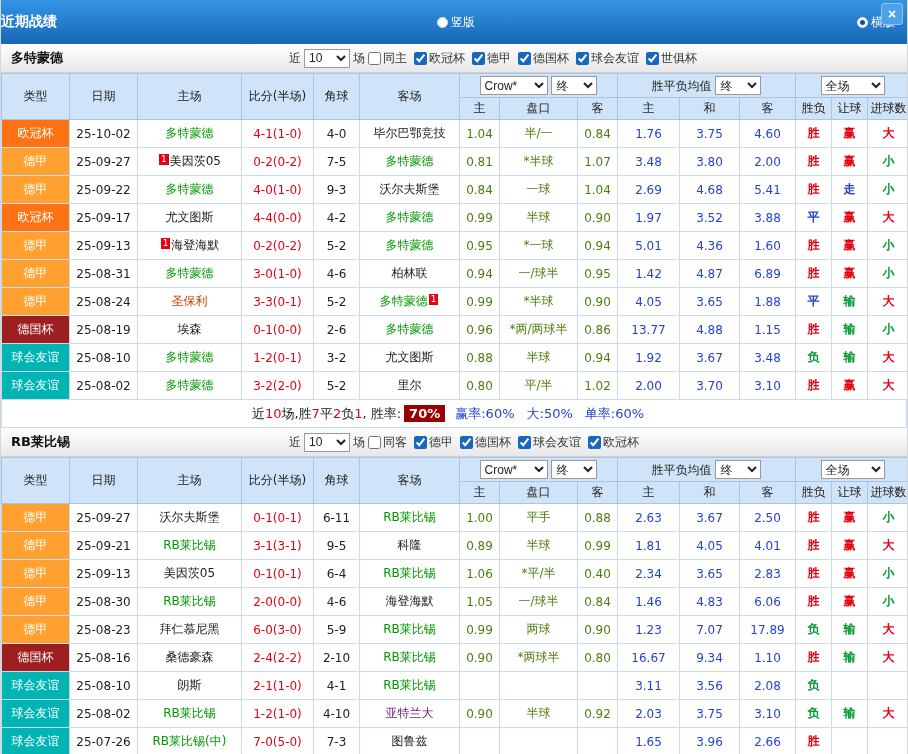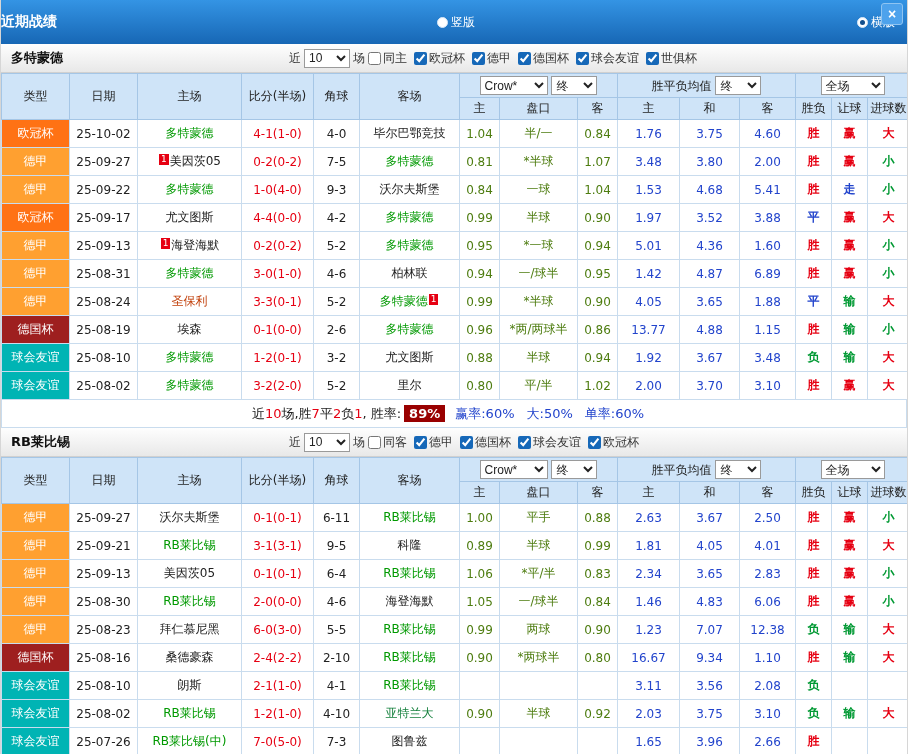--- a/index.html
+++ b/index.html
@@ -163,27 +163,27 @@
       <td class="avg">3.80</td>
       <td class="avg">2.00</td>
       <td class="res" style="color:#e60012">胜</td>
               <td class="res" style="color:#e60012">赢</td>
               <td class="res" style="color:#009933">小</td>
             </tr>
             <tr>
       <td class="type" style="background:#ffa030">德甲</td>
       <td>25-09-22</td>
       <td><span style="color:#009900">多特蒙德</span></td>
-      <td class="score">1-0(4-0)</td>
+      <td class="score">4-0(1-0)</td>
       <td>9-3</td>
       <td><span style="color:#222">沃尔夫斯堡</span></td>
       <td class="odds">0.84</td>
       <td class="odds">一球</td>
       <td class="odds">1.04</td>
-      <td class="avg">1.53</td>
+      <td class="avg">2.69</td>
       <td class="avg">4.68</td>
       <td class="avg">5.41</td>
       <td class="res" style="color:#e60012">胜</td>
               <td class="res" style="color:#2244cc">走</td>
               <td class="res" style="color:#009933">小</td>
             </tr>
             <tr>
       <td class="type" style="background:#ff7214">欧冠杯</td>
       <td>25-09-17</td>
       <td><span style="color:#222">尤文图斯</span></td>
@@ -307,21 +307,21 @@
     <div class="summary">
           <span>近</span>
           <span class="red">10</span>
           <span>场,胜</span>
           <span class="red">7</span>
           <span>平</span>
           <span class="red">2</span>
           <span>负</span>
           <span class="red">1</span>
           <span>, 胜率: </span>
-          <span class="badge">89%</span>
+          <span class="badge">70%</span>
           <span class="blue stat">赢率:60%</span>
           <span class="blue stat">大:50%</span>
           <span class="blue stat">单率:60%</span>
         </div>
   </div>
   <div class="section">
     <div class="section-head">
       <span class="team-name">RB莱比锡</span>
       <span class="filters">
         <span>近</span>
@@ -428,21 +428,21 @@
             </tr>
             <tr>
       <td class="type" style="background:#ffa030">德甲</td>
       <td>25-09-13</td>
       <td><span style="color:#222">美因茨05</span></td>
       <td class="score">0-1(0-1)</td>
       <td>6-4</td>
       <td><span style="color:#009900">RB莱比锡</span></td>
       <td class="odds">1.06</td>
       <td class="odds">*平/半</td>
-      <td class="odds">0.83</td>
+      <td class="odds">0.40</td>
       <td class="avg">2.34</td>
       <td class="avg">3.65</td>
       <td class="avg">2.83</td>
       <td class="res" style="color:#e60012">胜</td>
               <td class="res" style="color:#e60012">赢</td>
               <td class="res" style="color:#009933">小</td>
             </tr>
             <tr>
       <td class="type" style="background:#ffa030">德甲</td>
       <td>25-08-30</td>
@@ -458,28 +458,28 @@
       <td class="avg">6.06</td>
       <td class="res" style="color:#e60012">胜</td>
               <td class="res" style="color:#e60012">赢</td>
               <td class="res" style="color:#009933">小</td>
             </tr>
             <tr>
       <td class="type" style="background:#ffa030">德甲</td>
       <td>25-08-23</td>
       <td><span style="color:#222">拜仁慕尼黑</span></td>
       <td class="score">6-0(3-0)</td>
-      <td>5-5</td>
+      <td>5-9</td>
       <td><span style="color:#009900">RB莱比锡</span></td>
       <td class="odds">0.99</td>
       <td class="odds">两球</td>
       <td class="odds">0.90</td>
       <td class="avg">1.23</td>
       <td class="avg">7.07</td>
-      <td class="avg">12.38</td>
+      <td class="avg">17.89</td>
       <td class="res" style="color:#009933">负</td>
               <td class="res" style="color:#009933">输</td>
               <td class="res" style="color:#e60012">大</td>
             </tr>
             <tr>
       <td class="type" style="background:#9e1f1f">德国杯</td>
       <td>25-08-16</td>
       <td><span style="color:#222">桑德豪森</span></td>
       <td class="score">2-4(2-2)</td>
       <td>2-10</td>
@@ -510,21 +510,21 @@
       <td class="res" style="color:#009933">负</td>
               <td class="res" style="color:#222"></td>
               <td class="res" style="color:#222"></td>
             </tr>
             <tr>
       <td class="type" style="background:#00b4b4">球会友谊</td>
       <td>25-08-02</td>
       <td><span style="color:#009900">RB莱比锡</span></td>
       <td class="score">1-2(1-0)</td>
       <td>4-10</td>
-      <td><span style="color:#15803d">亚特兰大</span></td>
+      <td><span style="color:#701a75">亚特兰大</span></td>
       <td class="odds">0.90</td>
       <td class="odds">半球</td>
       <td class="odds">0.92</td>
       <td class="avg">2.03</td>
       <td class="avg">3.75</td>
       <td class="avg">3.10</td>
       <td class="res" style="color:#009933">负</td>
               <td class="res" style="color:#009933">输</td>
               <td class="res" style="color:#e60012">大</td>
             </tr>

